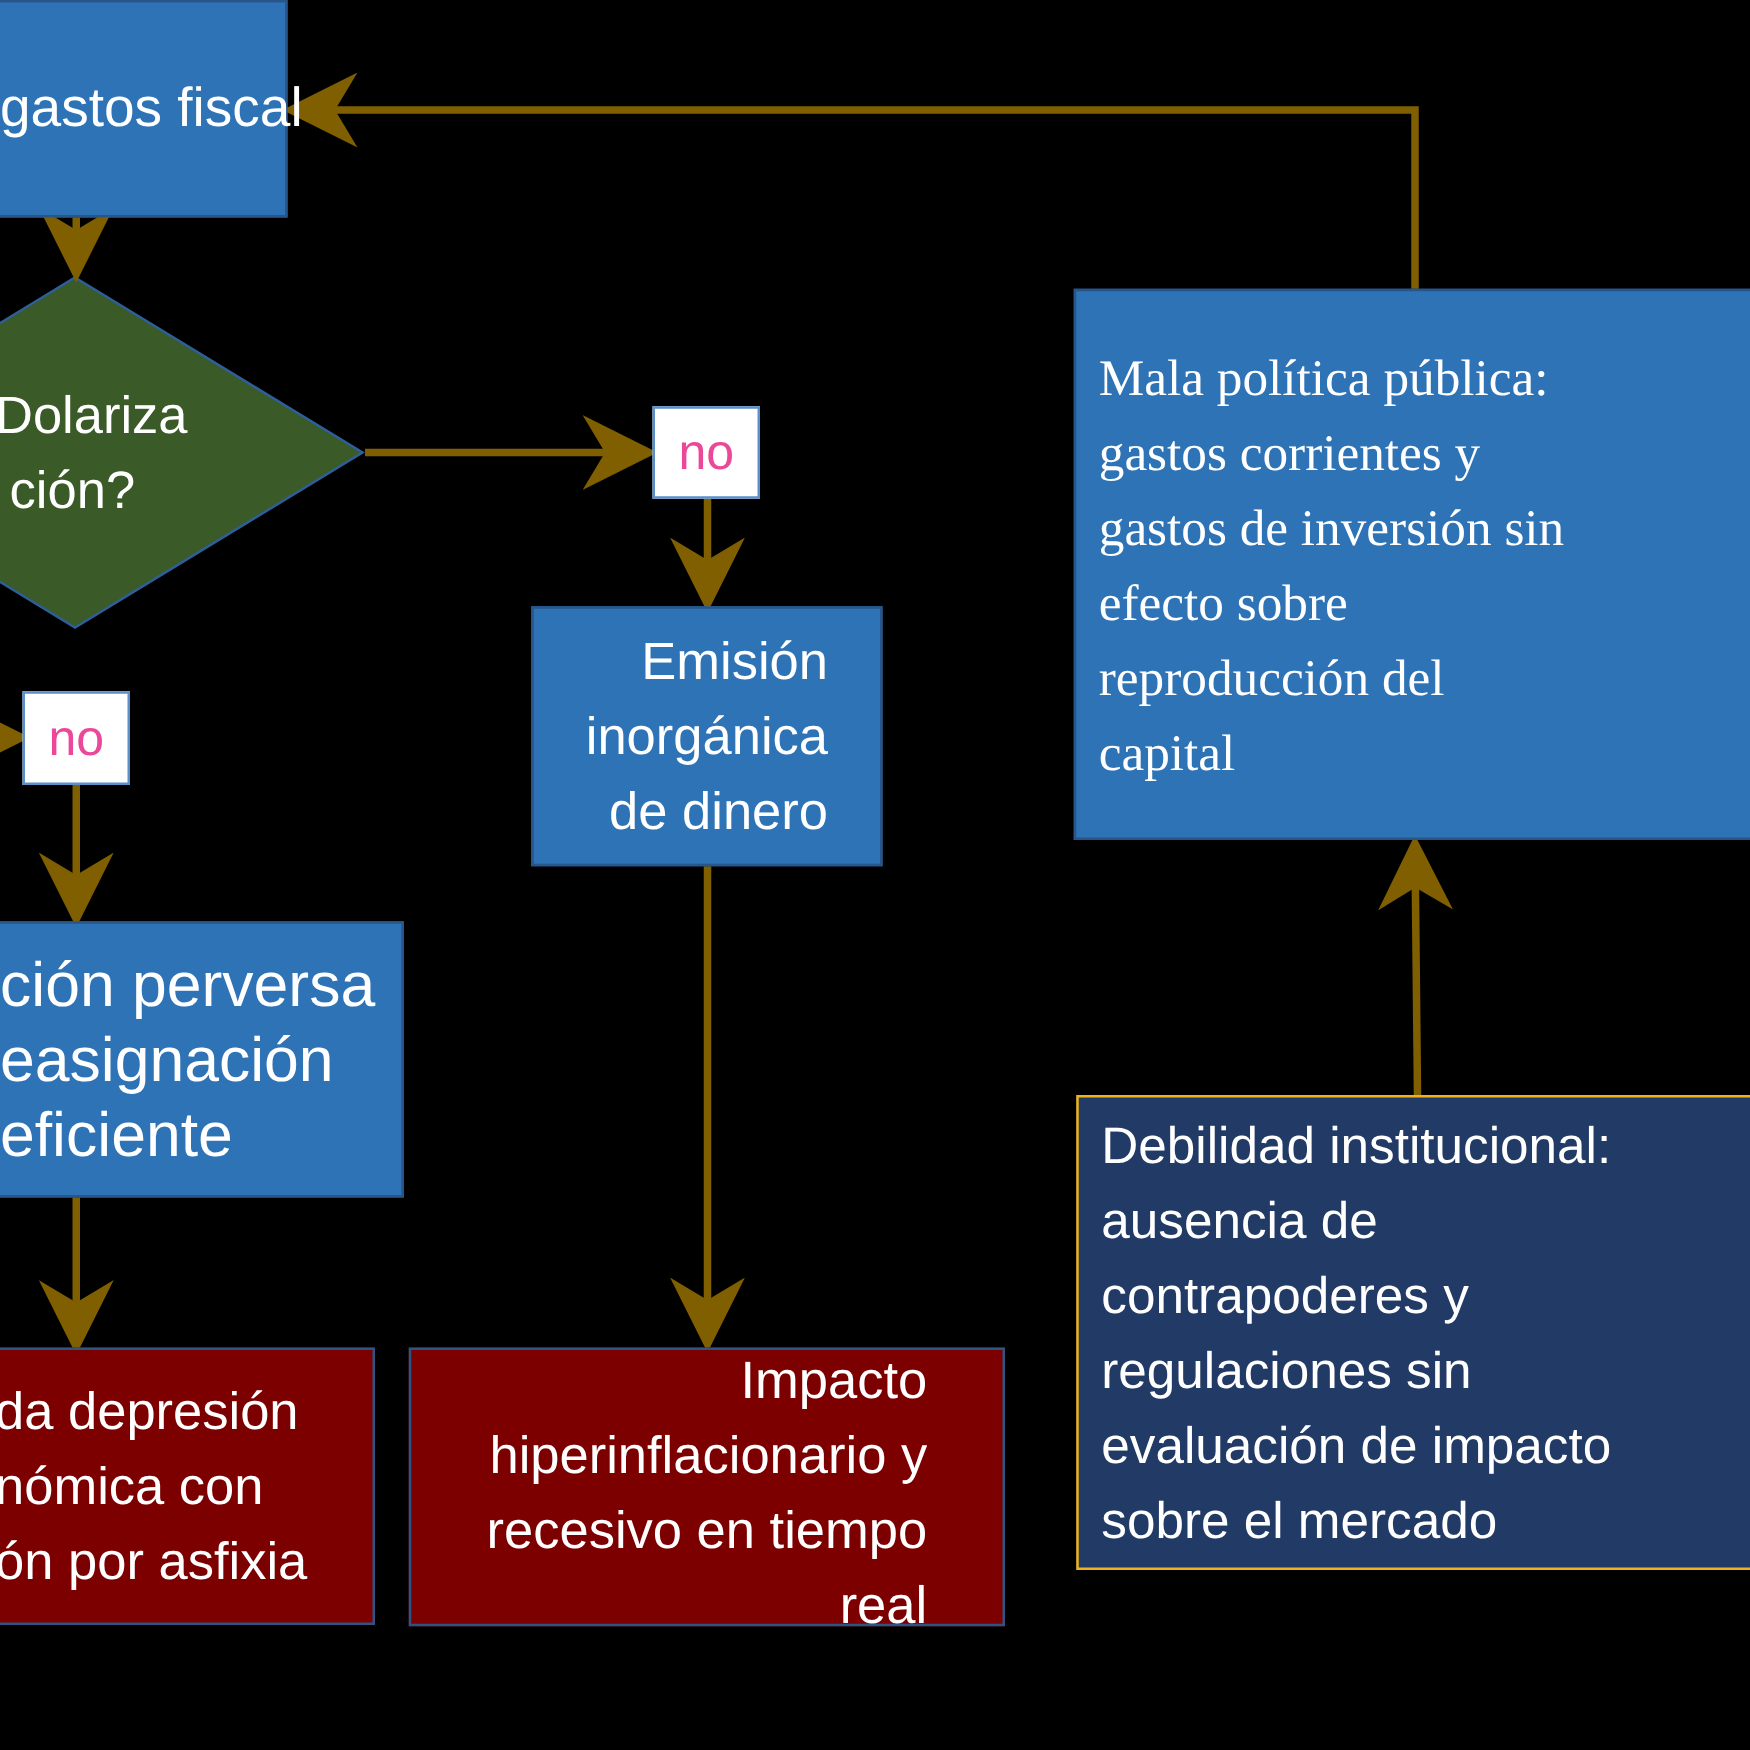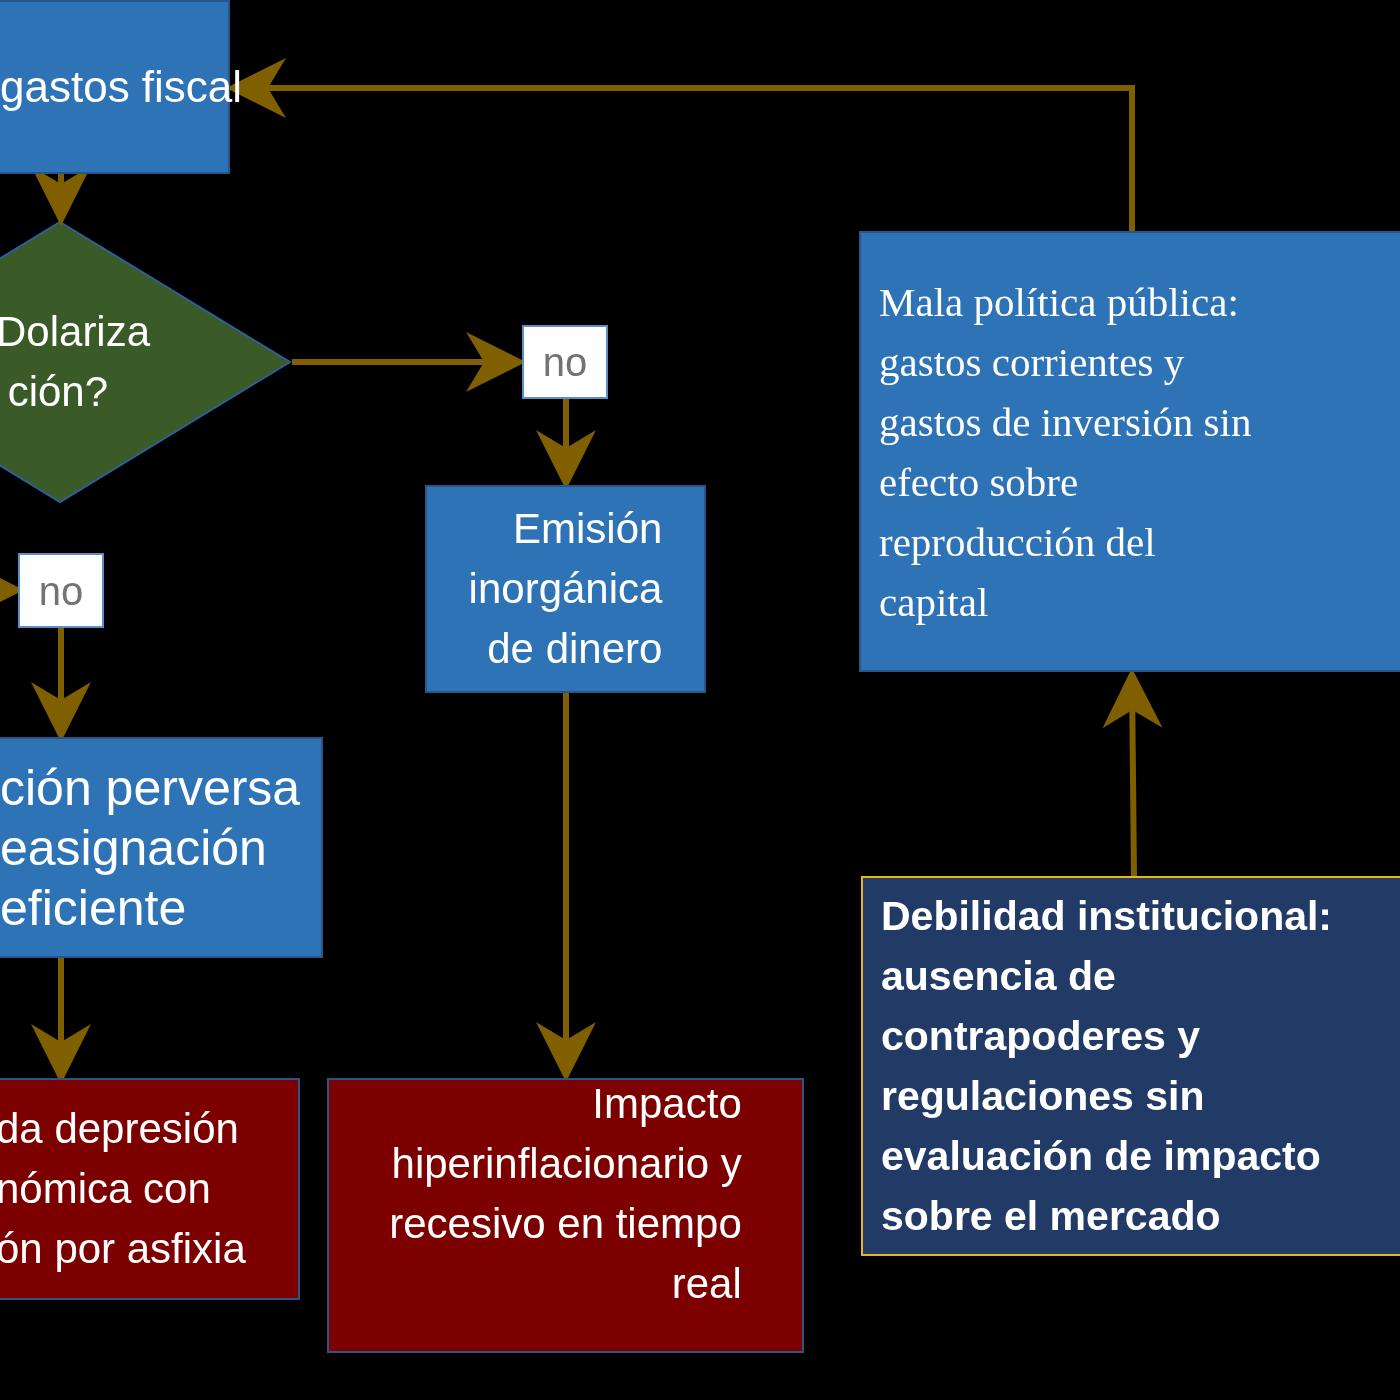--- a/index.html
+++ b/index.html
@@ -2,21 +2,21 @@
 <html><head>
 <meta charset="utf-8">
 <style>
   html, body { margin:0; padding:0; background:#000; }
   body { width:1400px; height:1400px; position:relative; overflow:hidden; }
   .box { position:absolute; box-sizing:border-box; color:#fff; display:flex; align-items:center; }
   .calibri { font-family:"Liberation Sans", sans-serif; }
   .blue { background:#2e73b5; border:2px solid #28568a; }
   .red { background:#7d0000; border:2px solid #2c5585; }
   .navy { background:#223a66; border:2px solid #f0b21a; }
-  .white { background:#fff; border:2px solid #5b8fc9; color:#737373; justify-content:center; }
+  .white { background:#fff; border:2px solid #5b8fc9; color:#ec4899; justify-content:center; }
   .center { justify-content:center; text-align:right; }
   .left { justify-content:flex-start; text-align:left; }
   .txt { white-space:pre; line-height:60px; font-size:42px; }
   svg.lines { position:absolute; left:0; top:0; }
 </style>
 </head>
 <body>
 
 <svg class="lines" width="1400" height="1400">
   <defs>
@@ -66,36 +66,36 @@
 easignación
 eficiente</span>
 </div>
 
 <div class="box red calibri left" style="left:-20px; top:1078px; width:320px; height:222px; padding-left:14px;">
   <span class="txt" style="font-size:42px;">da depresión
 nómica con
 ón por asfixia</span>
 </div>
 
-<div class="box red calibri center" style="left:327px; top:1078px; width:477px; height:275px; align-items:flex-start; padding-top:0;">
+<div class="box red calibri center" style="left:327px; top:1078px; width:477px; height:223px; align-items:flex-start; padding-top:0;">
   <span class="txt" style="font-size:42px; margin-top:-6px;">Impacto
 hiperinflacionario y
 recesivo en tiempo
 real</span>
 </div>
 
 <div class="box blue left" style="left:859px; top:231px; width:560px; height:441px; padding-left:18px; font-family:'Liberation Sans', sans-serif;">
   <span class="txt" style="font-size:41px;font-family:Liberation Serif, serif;">Mala política pública:
 gastos corrientes y
 gastos de inversión sin
 efecto sobre
 reproducción del
 capital</span>
 </div>
 
 <div class="box navy left" style="left:861px; top:876px; width:560px; height:380px; padding-left:18px; font-family:'Liberation Sans', sans-serif;">
-  <span class="txt" style="font-size:41px;font-weight:bold;">Debilidad institucional:
+  <span class="txt" style="font-size:41px;">Debilidad institucional:
 ausencia de
 contrapoderes y
 regulaciones sin
 evaluación de impacto
 sobre el mercado</span>
 </div>
 
 </body></html>

